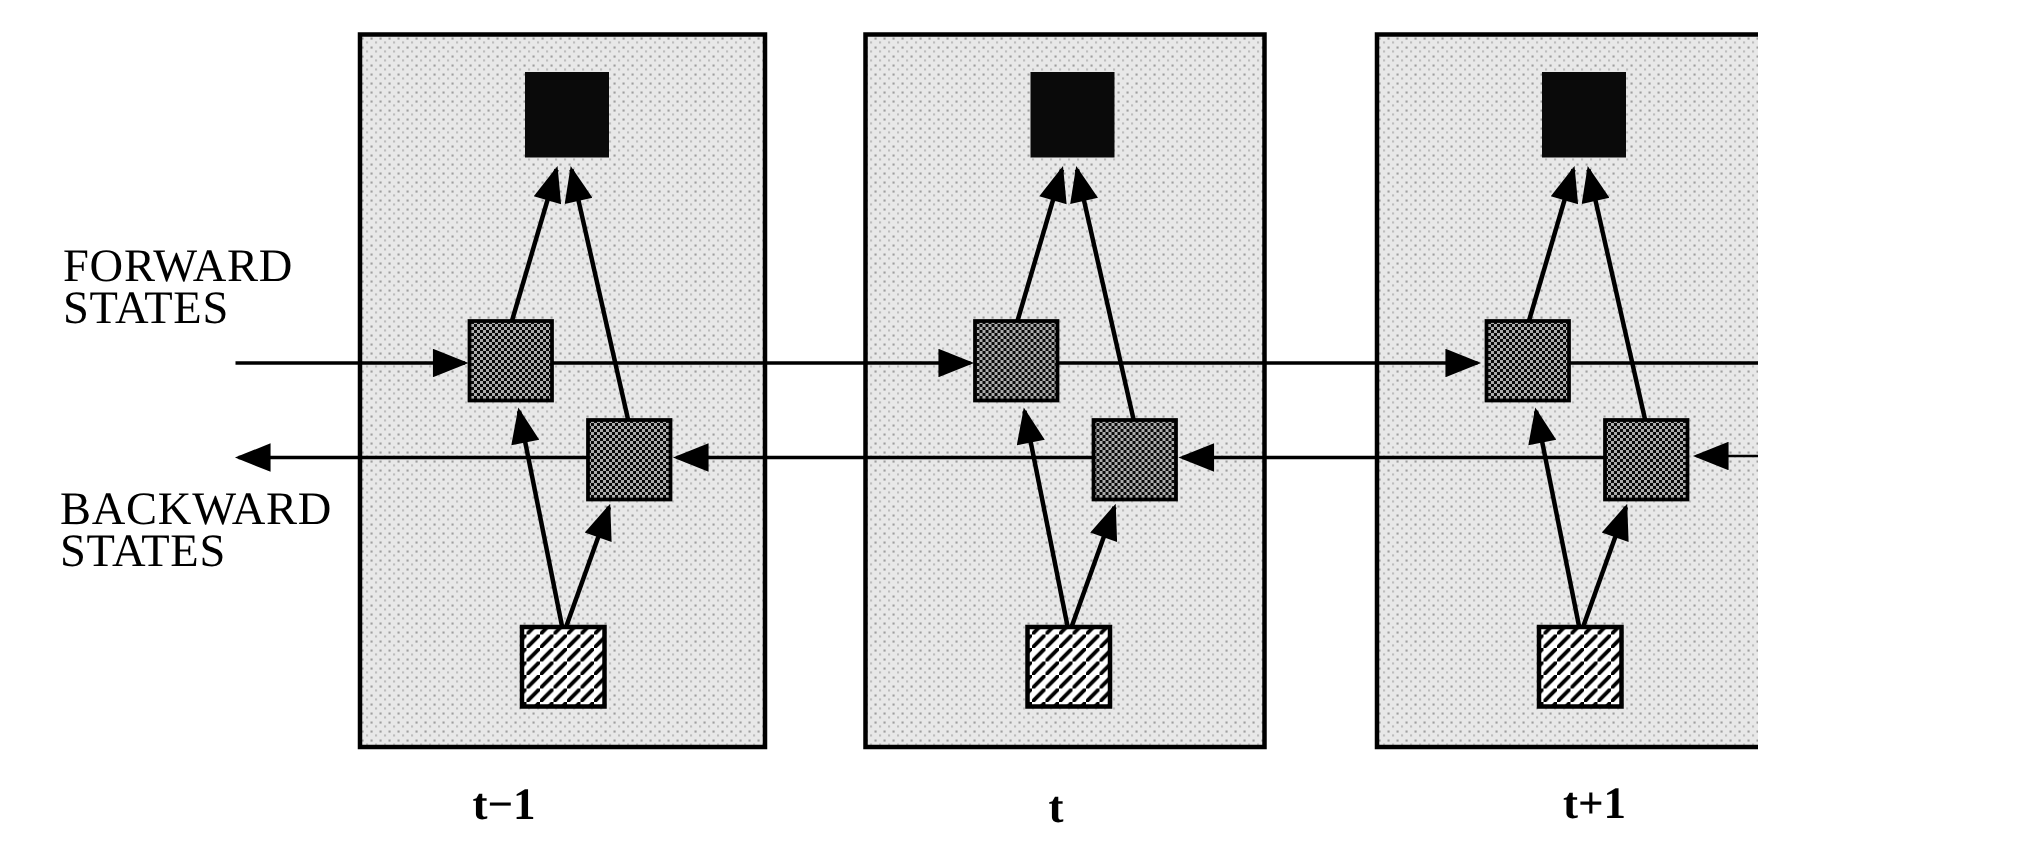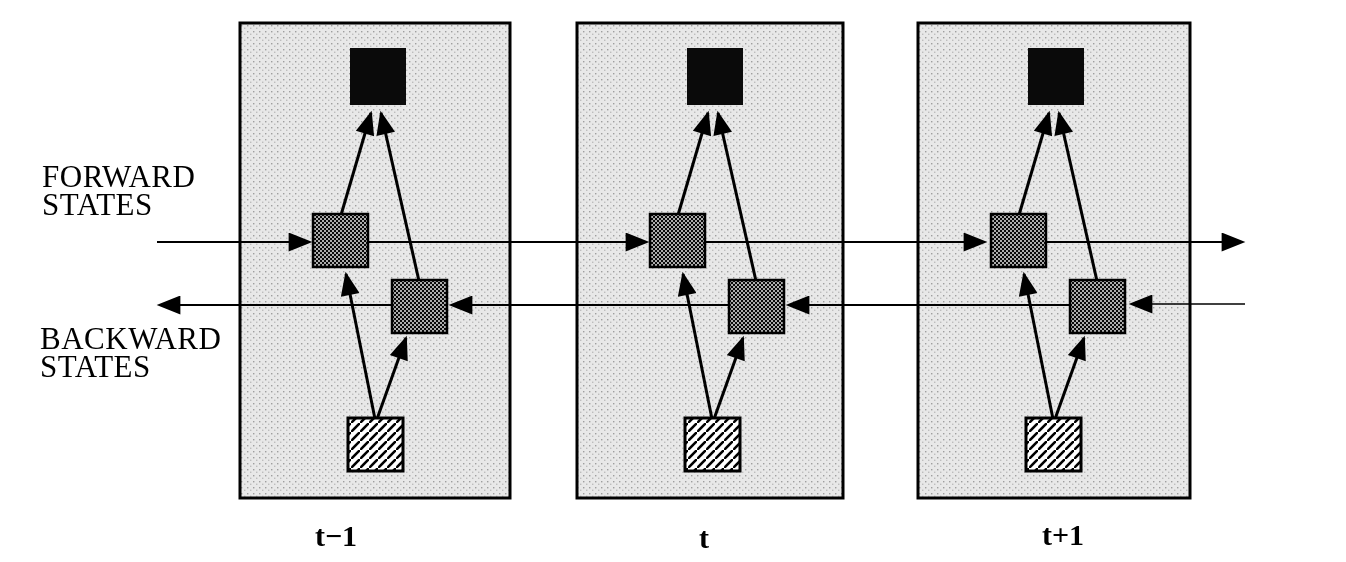--- a/index.html
+++ b/index.html
@@ -1,18 +1,18 @@
 <!DOCTYPE html>
 <html><head>
 <meta charset="utf-8">
 <style>
   html, body { margin: 0; padding: 0; background: #ffffff; }
   .stage {
     position: relative;
-    width: 1346px;
+    width: 1172px;
     height: 562px;
     background: #86efac;
     overflow: hidden;
   }
   svg { display: block; }
   .panel   { fill: url(#stipple); stroke: #000; stroke-width: 3; }
   .state   { fill: url(#stateDots); stroke: #000; stroke-width: 2.5; }
   .input   { fill: url(#hatch); stroke: #000; stroke-width: 3; }
   .output  { stroke: none; }
   .conn    { stroke: #000; stroke-width: 3; }

